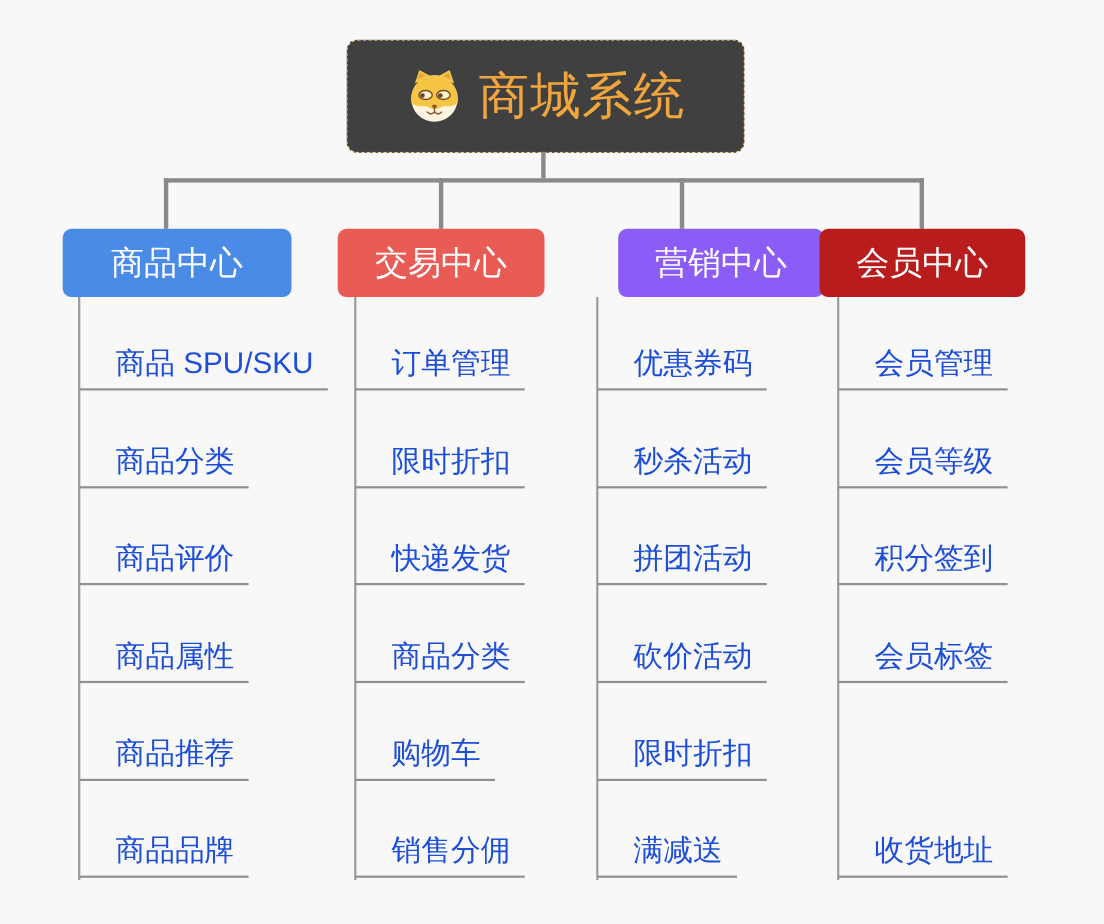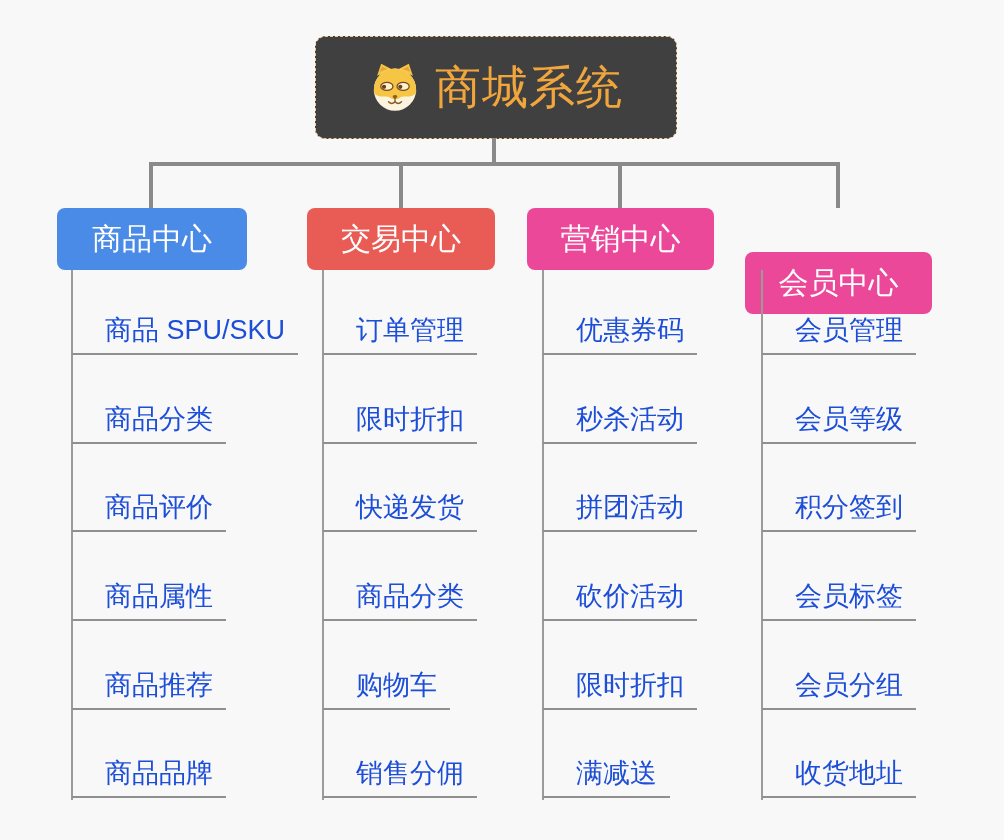--- a/index.html
+++ b/index.html
@@ -25,21 +25,21 @@
   .bus{left:149px;top:162px;width:691px;height:4px;}
   .drop{top:162px;width:4px;height:46px;}
   .drop.d0{left:149px}.drop.d1{left:399px}.drop.d2{left:618px}.drop.d3{left:836px}
 
   
   .branch{
     position:absolute;top:208px;height:62px;border-radius:8px;
     display:flex;align-items:center;justify-content:center;
     color:#ffffff;font-size:30px;
   }
-  .branch.b0{left:57px;width:190px;}
+  .branch.b0{left:57px;width:208px;}
   .branch.b1{left:307px;width:188px;}
   .branch.b2{left:527px;width:187px;}
   .branch.b3{left:745px;width:187px;}
 
   
   .trunk{position:absolute;top:270px;width:2px;height:530px;background:#9b9b9b;}
   .trunk.t0{left:71px}.trunk.t1{left:322px}.trunk.t2{left:542px}.trunk.t3{left:761px}
 
   
   .item{
@@ -83,24 +83,24 @@
   <div class="line drop d1"></div>
   <div class="line drop d2"></div>
   <div class="line drop d3"></div>
 
   <div class="branch b0" style="background: rgb(74, 139, 232);">
     <span>商品中心</span>
   </div>
   <div class="branch b1" style="background: rgb(233, 91, 85);">
     <span>交易中心</span>
   </div>
-  <div class="branch b2" style="background: #ec4899;">
+  <div class="branch b2" style="background: #8b5cf6; margin-left: 35px;">
     <span>营销中心</span>
   </div>
-  <div class="branch b3" style="background: #ec4899; margin-top: 44px;">
+  <div class="branch b3" style="background: #b91c1c;">
     <span>会员中心</span>
   </div>
 
   <div class="trunk t0"></div>
   <div class="trunk t1"></div>
   <div class="trunk t2"></div>
   <div class="trunk t3"></div>
 
   <div class="item c0 r0">商品 SPU/SKU</div>
   <div class="item c0 r1">商品分类</div>
@@ -120,16 +120,15 @@
   <div class="item c2 r2">拼团活动</div>
   <div class="item c2 r1">秒杀活动</div>
   <div class="item c2 r3">砍价活动</div>
   <div class="item c2 r4">限时折扣</div>
   <div class="item c2 r5">满减送</div>
 
   <div class="item c3 r0">会员管理</div>
   <div class="item c3 r1">会员等级</div>
   <div class="item c3 r2">积分签到</div>
   <div class="item c3 r3">会员标签</div>
-  <div class="item c3 r4">会员分组</div>
   <div class="item c3 r5">收货地址</div>
 
 </div>
 
 </body></html>

